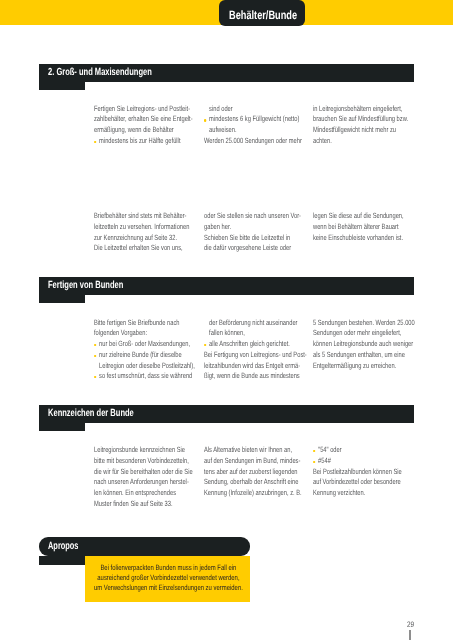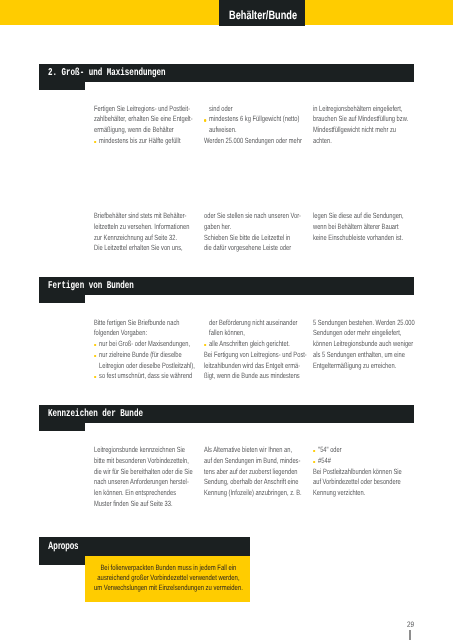--- a/index.html
+++ b/index.html
@@ -8,47 +8,47 @@
     width:453px;height:640px;background:#ffffff;
     font-family:"Liberation Sans", sans-serif;
     -webkit-font-smoothing:antialiased;
     text-rendering:geometricPrecision;
     overflow:hidden;position:relative;
   }
   .page{position:absolute;left:0;top:0;width:453px;height:640px;transform:translateZ(0);}
 
   
   .topbar{position:absolute;left:0;top:0;width:453px;height:25.4px;background:#ffcc00;}
-  .tabbox{position:absolute;left:218.9px;top:0;width:86.2px;height:25.5px;background:#1b2021;}
+  .tabbox{position:absolute;left:218.9px;top:0;width:86.2px;height:25.5px;background:#1b2021;border-radius:6px;}
   .tabbox .lbl{
     position:absolute;left:0;width:86px;top:7.9px;text-align:center;
     color:#ffffff;font-size:12px;font-weight:bold;
     transform:scaleX(0.767);transform-origin:50% 0;
   }
 
   
-  .secbar{position:absolute;left:38.8px;width:375.4px;height:18px;background:#1b2021;font-family:Liberation Mono, monospace;}
+  .secbar{position:absolute;left:38.8px;width:375.4px;height:18px;background:#1b2021;}
   .secbar .step{position:absolute;left:0;top:18px;height:7.7px;width:46.1px;background:#1b2021;}
   .secbar .lbl{position:absolute;left:9px;top:2.8px;color:#ffffff;font-size:10.4px;font-weight:bold;
                white-space:nowrap;transform:scaleX(0.725);transform-origin:0 0;}
 
   
   .col{position:absolute;font-size:7.6px;line-height:10.75px;color:#58595b;
        transform:scaleX(0.756);transform-origin:0 0;white-space:nowrap;}
   .c1{left:93.9px;}
   .c2{left:204.0px;}
   .c3{left:312.8px;}
   .col div{margin:0;position:relative;}
   .col .li{padding-left:6.75px;}
   .col .li::before{content:"";position:absolute;left:0.35px;top:4.9px;width:2.55px;height:2.2px;
                    background:#ffcc00;border-radius:50%;}
   .col .ind{padding-left:6.75px;}
 
   
-  .apbar{position:absolute;left:38.9px;top:537.4px;width:211px;height:18.2px;background:#1b2021;}
+  .apbar{position:absolute;left:38.9px;top:537.4px;width:211px;height:18.2px;background:#1b2021;border-radius:9px;}
   .apbar .step{position:absolute;left:0;top:18.2px;width:46.1px;height:9.3px;background:#1b2021;}
   .apbar .lbl{position:absolute;left:9px;top:2.9px;color:#ffffff;font-size:10.6px;font-weight:bold;
               white-space:nowrap;transform:scaleX(0.70);transform-origin:0 0;}
   .apbox{position:absolute;left:85px;top:555.6px;width:164.9px;height:46.4px;background:#ffcc00;text-align:center;}
     .apbox .txt{position:absolute;left:9.2px;top:7.4px;margin:0;font-size:7.6px;line-height:10.25px;
               color:#231f20;transform:scaleX(0.78);transform-origin:0 0;white-space:nowrap;}
 
   
   .pagenum{position:absolute;left:406.6px;top:619.8px;font-size:8px;color:#58595b;
            transform:scaleX(0.8);transform-origin:0 0;}

